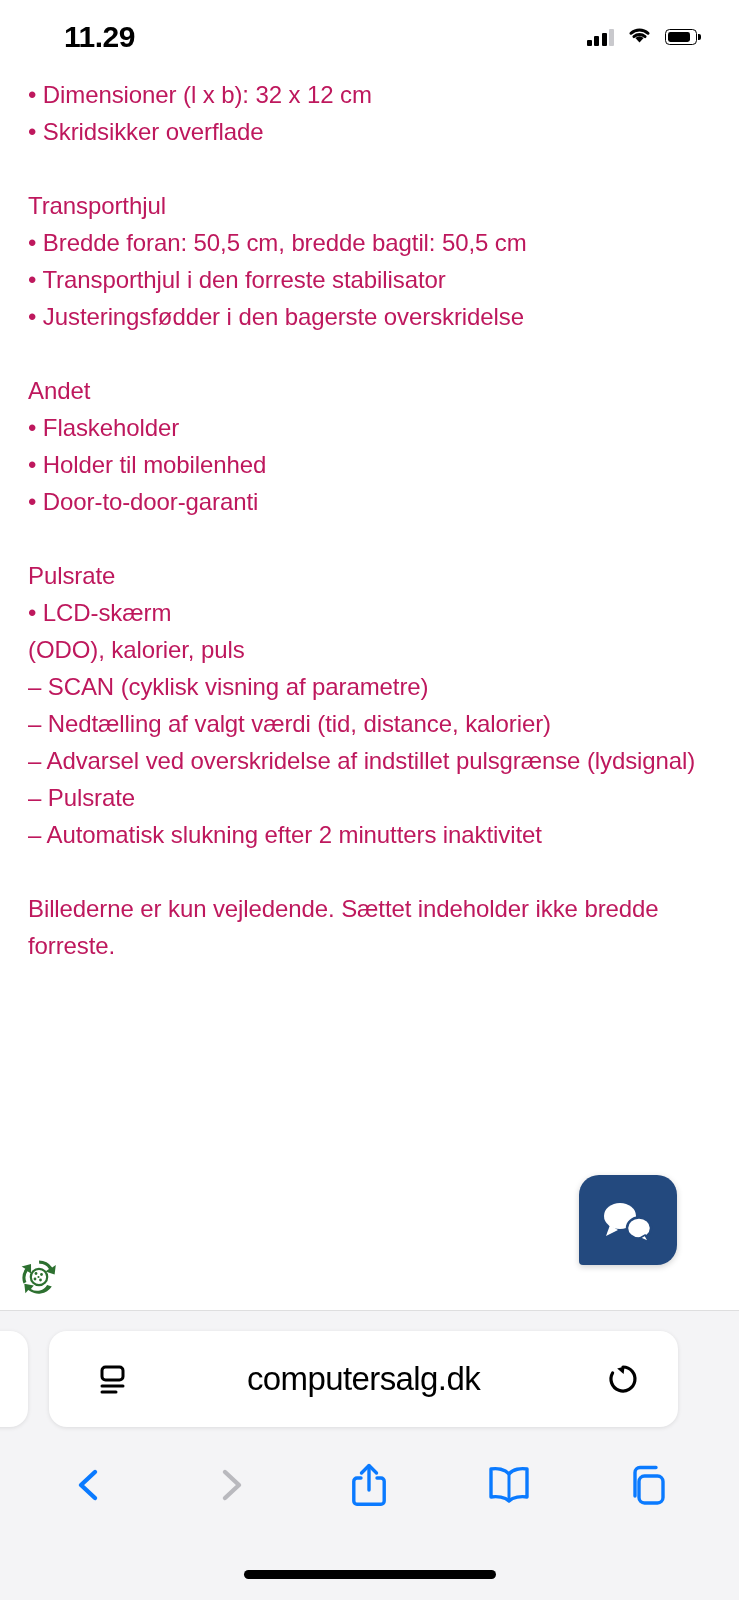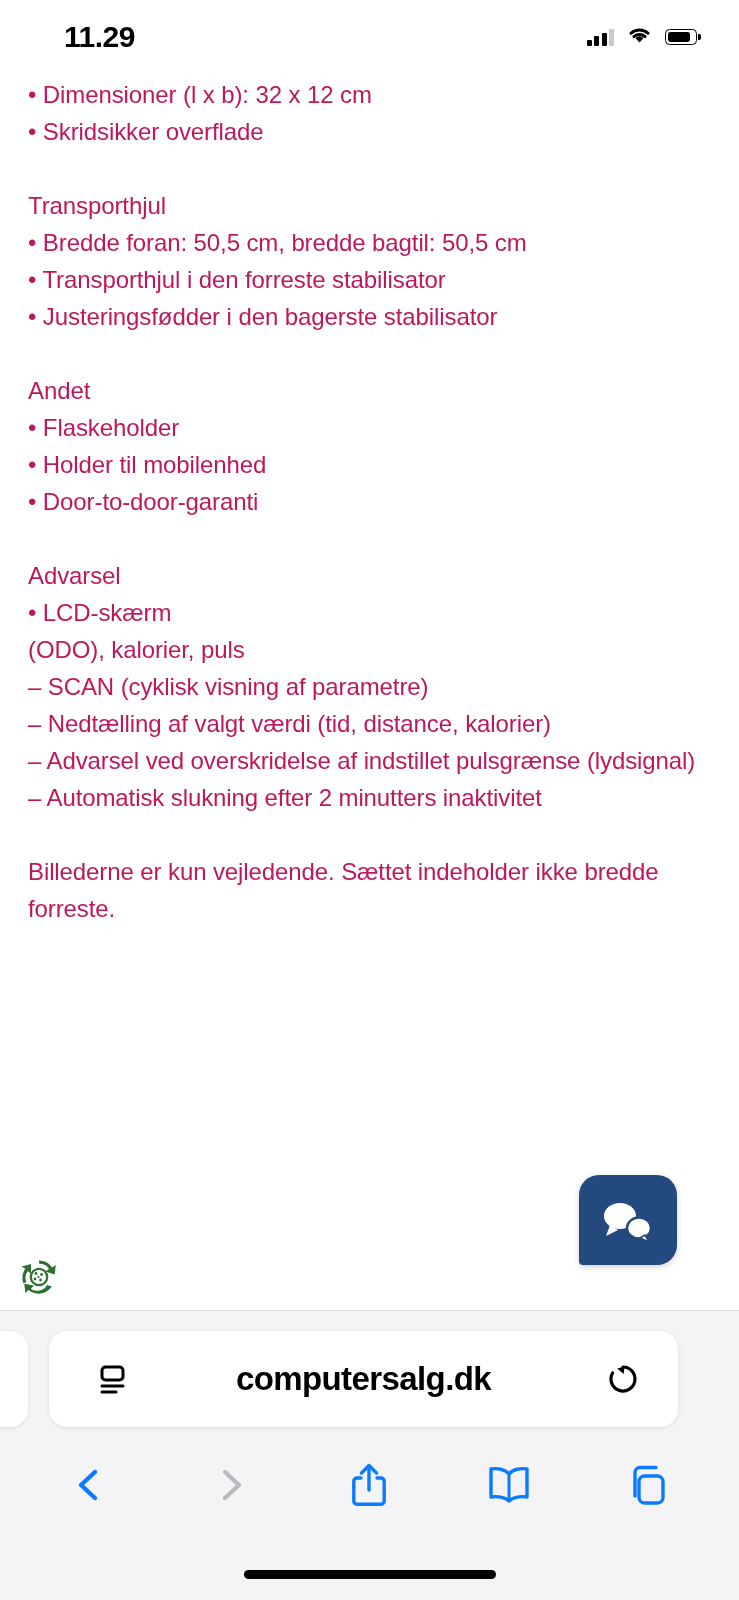--- a/index.html
+++ b/index.html
@@ -102,21 +102,21 @@
     box-shadow:0 1px 4px rgba(0,0,0,0.10);
     display:flex; align-items:center;
   }
   #page-settings-btn {
     position:absolute; left:40px; top:50%; transform:translateY(-50%);
     width:46px; height:46px; display:flex; align-items:center; justify-content:center;
     cursor:pointer;
   }
   #url-text {
     position:absolute; left:0; right:0; text-align:center;
-    font-size:33px; font-weight:bold; color:#000; letter-spacing:-0.6px;
+    font-size:33px; font-weight:normal; color:#000; letter-spacing:-0.6px;
   }
   #reload-btn {
     position:absolute; right:32px; top:50%; transform:translateY(-50%);
     width:46px; height:46px; display:flex; align-items:center; justify-content:center;
     cursor:pointer;
   }
   #toolbar {
     position:absolute; left:0; top:128px; width:739px; height:92px;
     display:flex; align-items:center; justify-content:space-around;
     padding:0 20px;
@@ -159,33 +159,34 @@
     </div>
   </div>
 
   <div id="content">
     <div class="line">• Dimensioner (l x b): 32 x 12 cm</div>
     <div class="line">• Skridsikker overflade</div>
     <div class="line spacer"></div>
     <div class="line heading">Transporthjul</div>
     <div class="line">• Bredde foran: 50,5 cm, bredde bagtil: 50,5 cm</div>
     <div class="line">• Transporthjul i den forreste stabilisator</div>
-    <div class="line">• Justeringsfødder i den bagerste stabilisator</div>
+    <div class="line">• Justeringsfødder i den bagerste overskridelse</div>
     <div class="line spacer"></div>
     <div class="line heading">Andet</div>
     <div class="line">• Flaskeholder</div>
     <div class="line">• Holder til mobilenhed</div>
     <div class="line">• Door-to-door-garanti</div>
     <div class="line spacer"></div>
-    <div class="line heading">Advarsel</div>
+    <div class="line heading">Pulsrate</div>
     <div class="line">• LCD-skærm</div>
     <div class="line">(ODO), kalorier, puls</div>
     <div class="line">– SCAN (cyklisk visning af parametre)</div>
     <div class="line">– Nedtælling af valgt værdi (tid, distance, kalorier)</div>
     <div class="line">– Advarsel ved overskridelse af indstillet pulsgrænse (lydsignal)</div>
+    <div class="line">– Pulsrate</div>
     <div class="line">– Automatisk slukning efter 2 minutters inaktivitet</div>
     <div class="line spacer"></div>
     <div class="line">Billederne er kun vejledende. Sættet indeholder ikke bredde</div>
     <div class="line">forreste.</div>
   </div>
 
   <div id="chat-widget">
     <svg width="60" height="44" viewBox="0 0 60 44">
       <ellipse cx="22" cy="17" rx="16" ry="13" fill="#ffffff"></ellipse>
       <path d="M12 26 L8 37 L20 31 Z" fill="#ffffff"></path>

